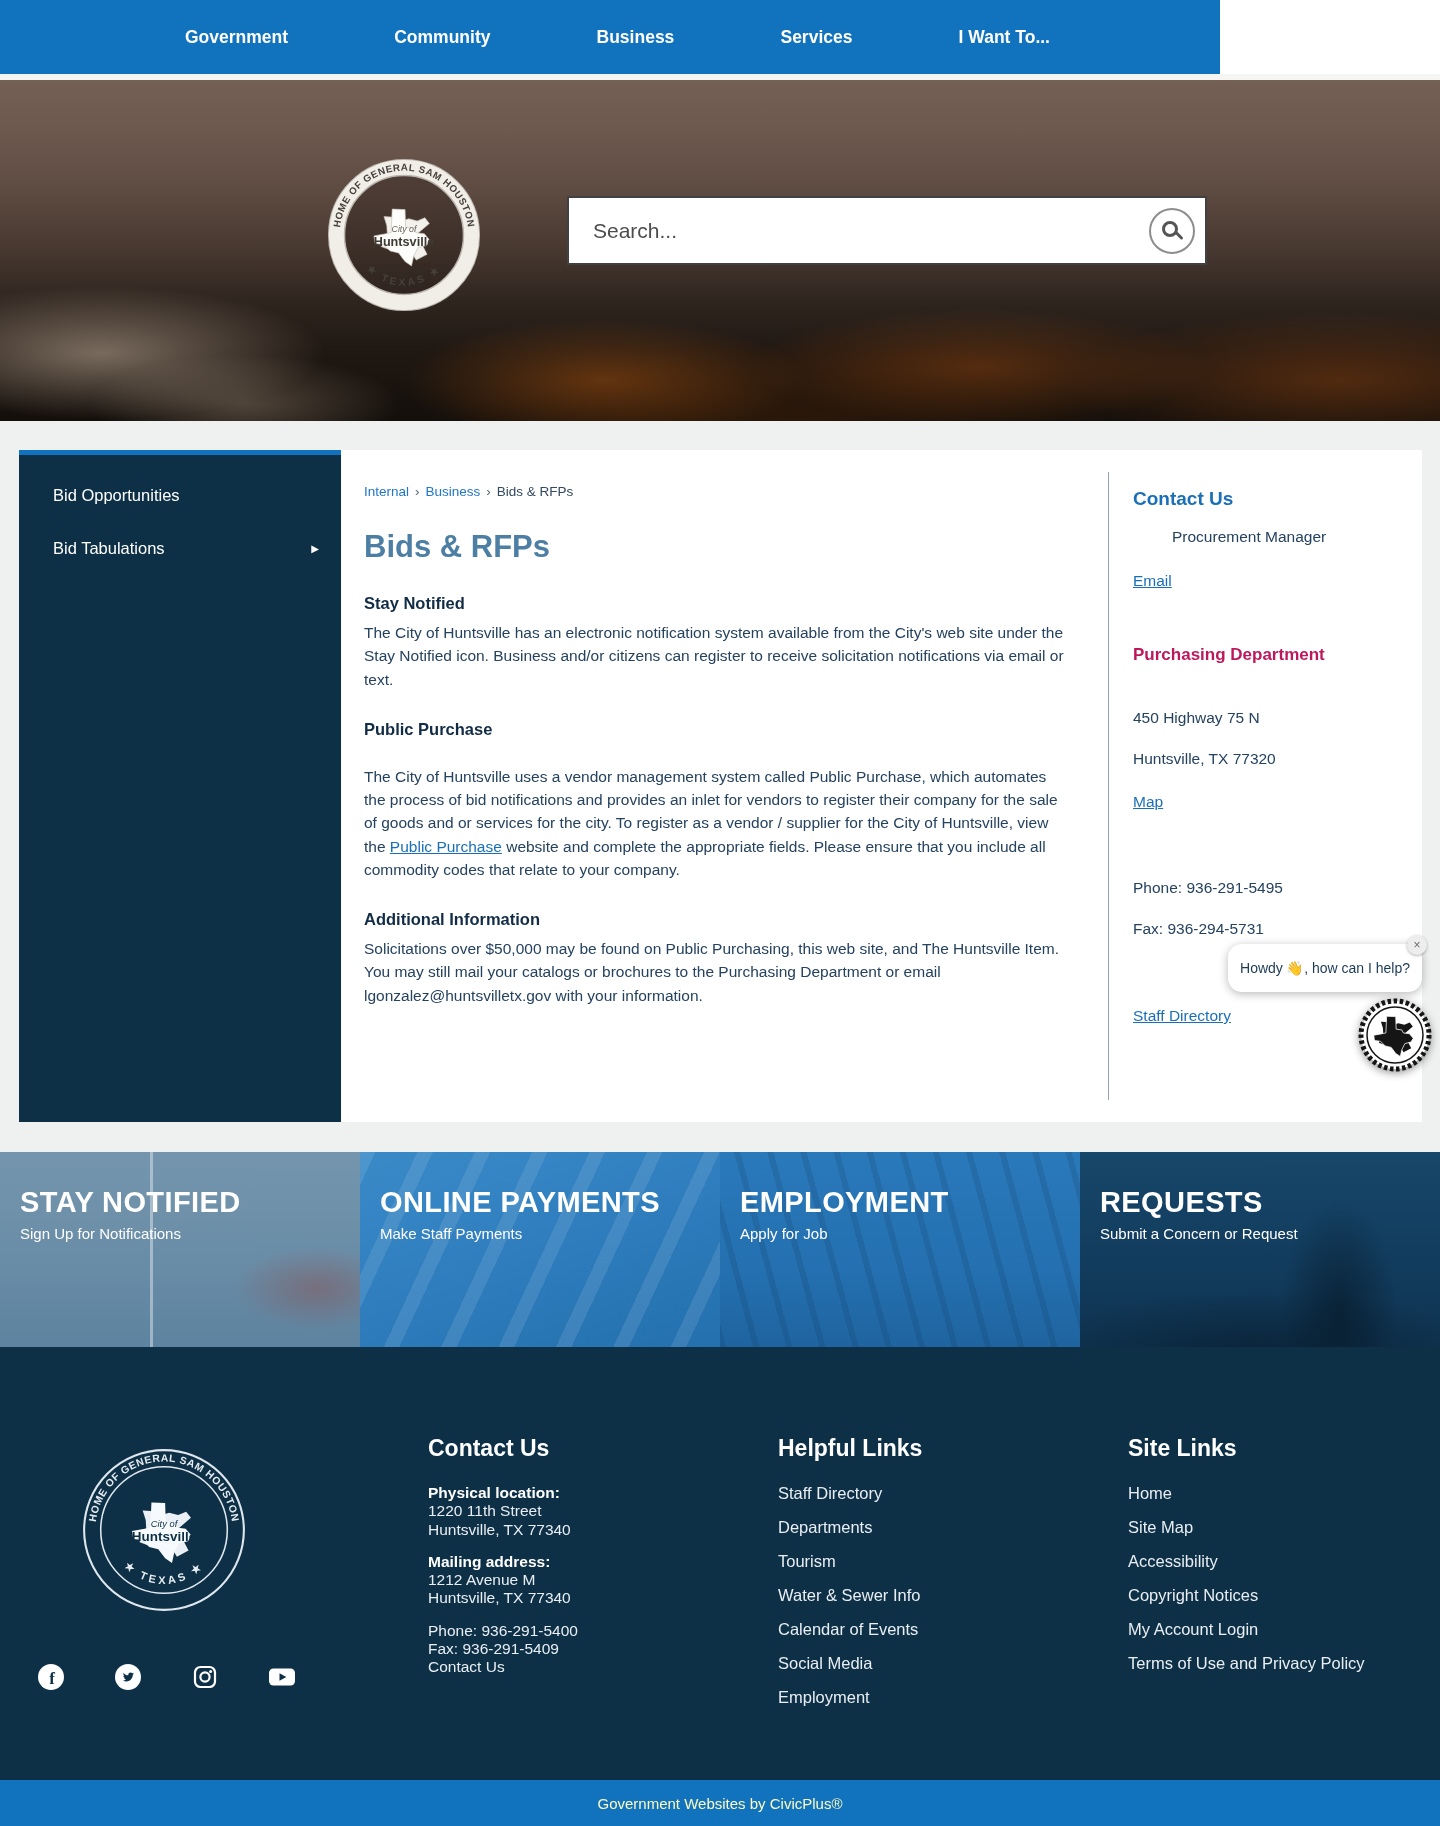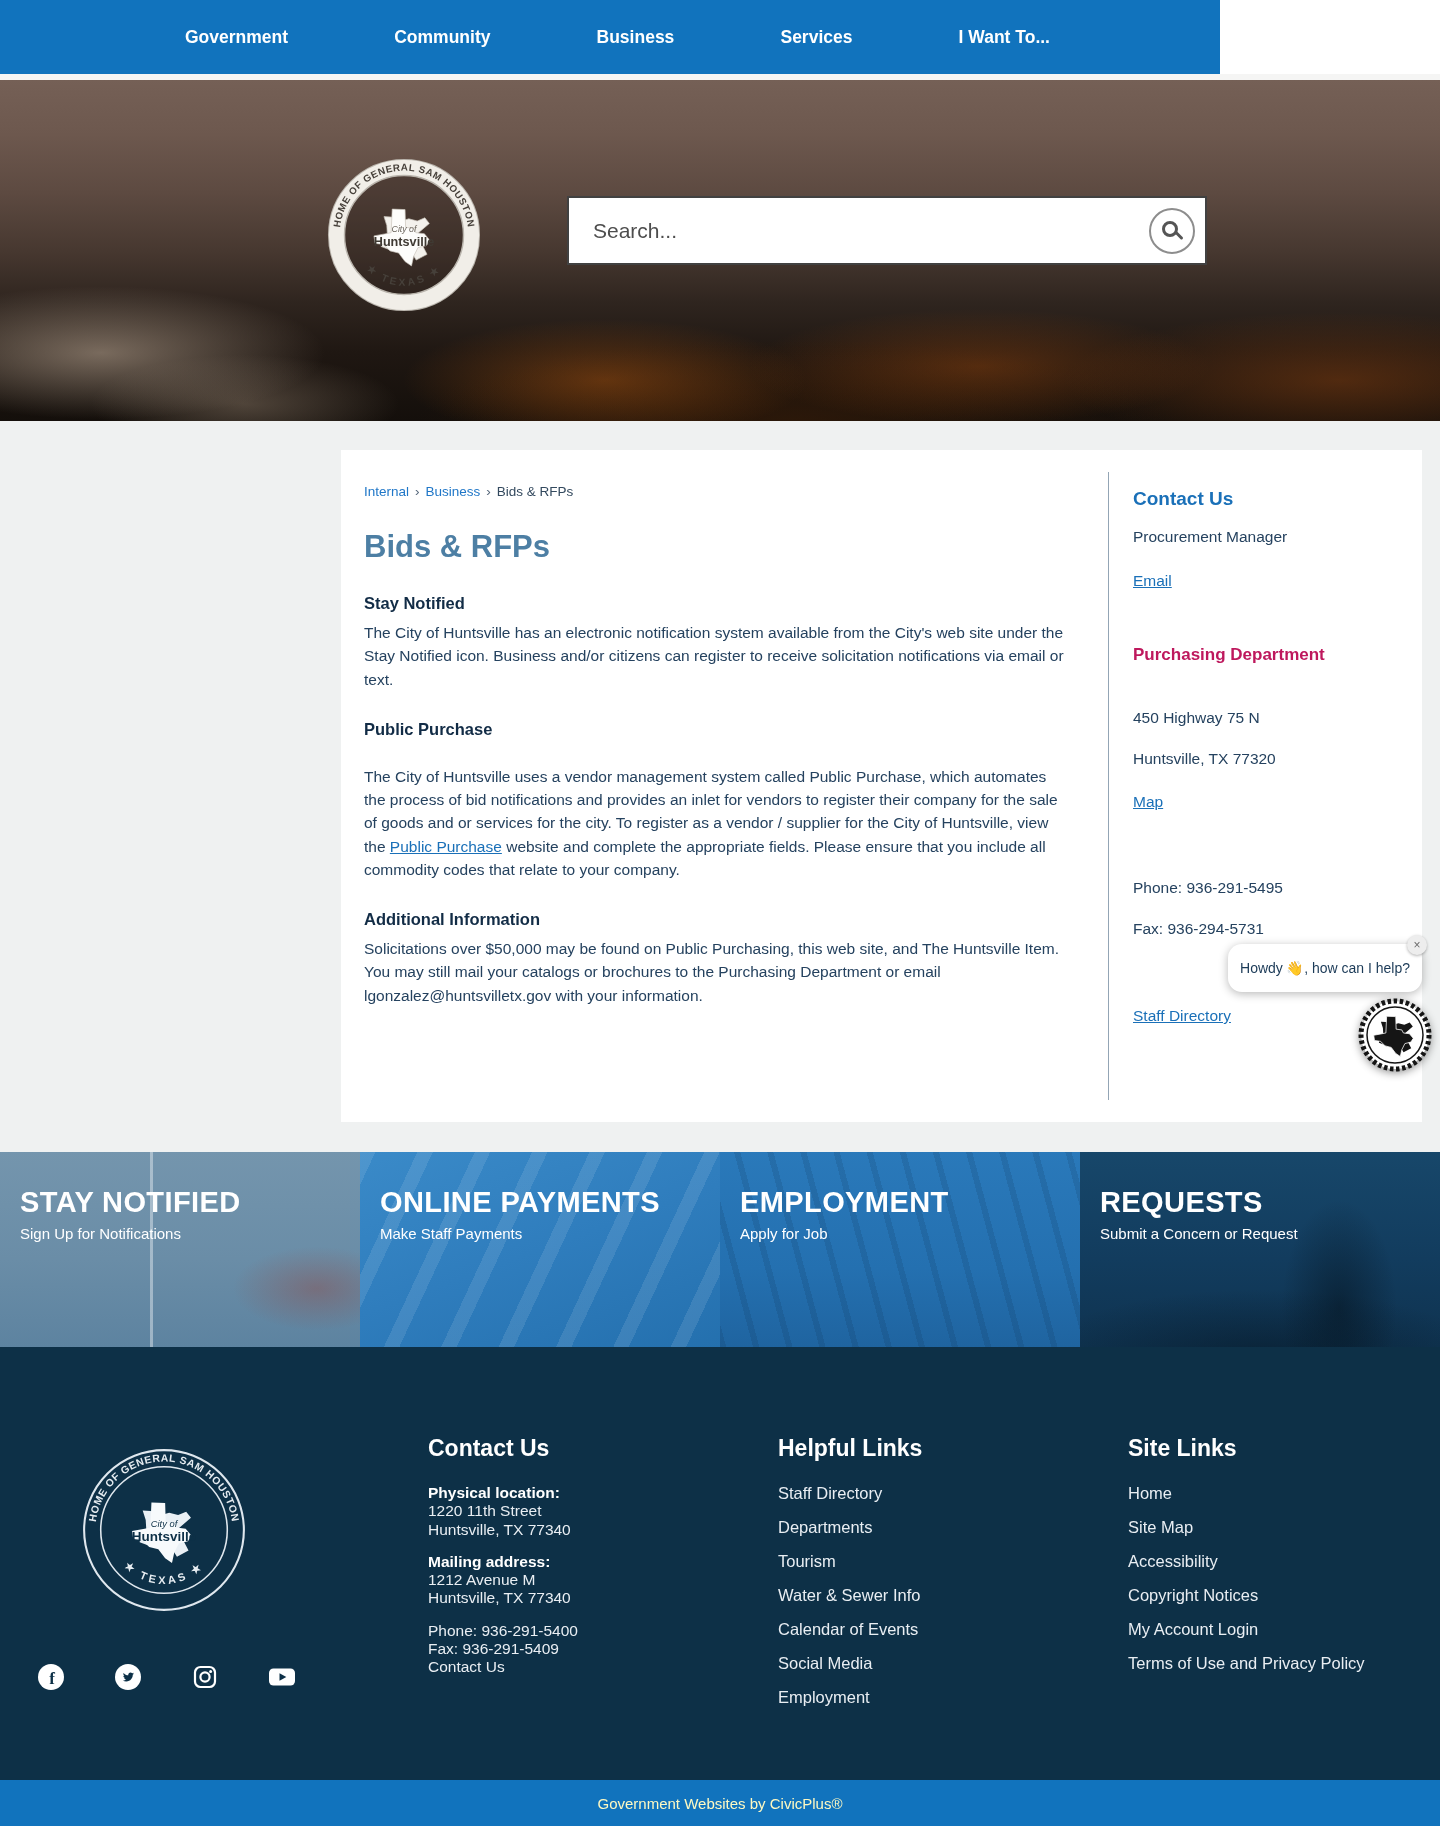--- a/index.html
+++ b/index.html
@@ -52,21 +52,21 @@
   .page-title { color:#4d7fa4; font-size:31px; font-weight:bold; margin-top:30px; }
   .section { margin-top:29px; }
   .sec-head { font-size:16.5px; font-weight:bold; color:#122c46; margin-bottom:8px; }
   .sec-head.spaced { margin-bottom:26px; }
   .sec-body { font-size:15.5px; line-height:1.5; color:#25425f; }
   .inline-link { color:#1a70b8; text-decoration:underline; cursor:pointer; }
 
   .right-rail { width:314px; border-left:1px solid #93a5b5; margin:22px 0 22px 0; padding:16px 18px 0 24px; }
   .rail-head { color:#1a70b8; font-size:19px; font-weight:bold; margin-bottom:18px; }
   .rail-text { font-size:15.5px; color:#25425f; }
-  .rail-role { margin-bottom:26px; }
+  .rail-role { margin-bottom:26px;margin-left:39px; }
   .rail-link { color:#1a70b8; text-decoration:underline; font-size:15.5px; cursor:pointer; display:inline-block; }
   .rail-email { margin-bottom:55px; }
   .rail-dept { font-size:17px; font-weight:bold; color:#be185d; margin-bottom:44px; }
   .rail-addr1 { margin-bottom:23px; }
   .rail-addr2 { margin-bottom:25px; }
   .rail-map { margin-bottom:68px; }
   .rail-phone { margin-bottom:23px; }
   .rail-fax { margin-bottom:69px; }
 
   
@@ -163,20 +163,29 @@
       <button class="search-btn">
         <span class="search-btn-ring">
           <span class="mag"></span>
         </span>
       </button>
     </div>
   </div>
 
   <div class="main-region">
 
+    <aside class="side-nav">
+      <div class="side-item">
+        <span>Bid Opportunities</span>
+      </div>
+      <div class="side-item">
+        <span>Bid Tabulations</span>
+        <span class="side-arrow">▶</span>
+      </div>
+    </aside>
 
     <section class="content-card">
       <div class="main-col">
         <div class="breadcrumb">
           <a class="bc-link">Internal</a><span class="bc-sep">›</span><a class="bc-link">Business</a><span class="bc-sep">›</span><span>Bids &amp; RFPs</span>
         </div>
 
         <h1 class="page-title">Bids &amp; RFPs</h1>
 
         <div class="section">

